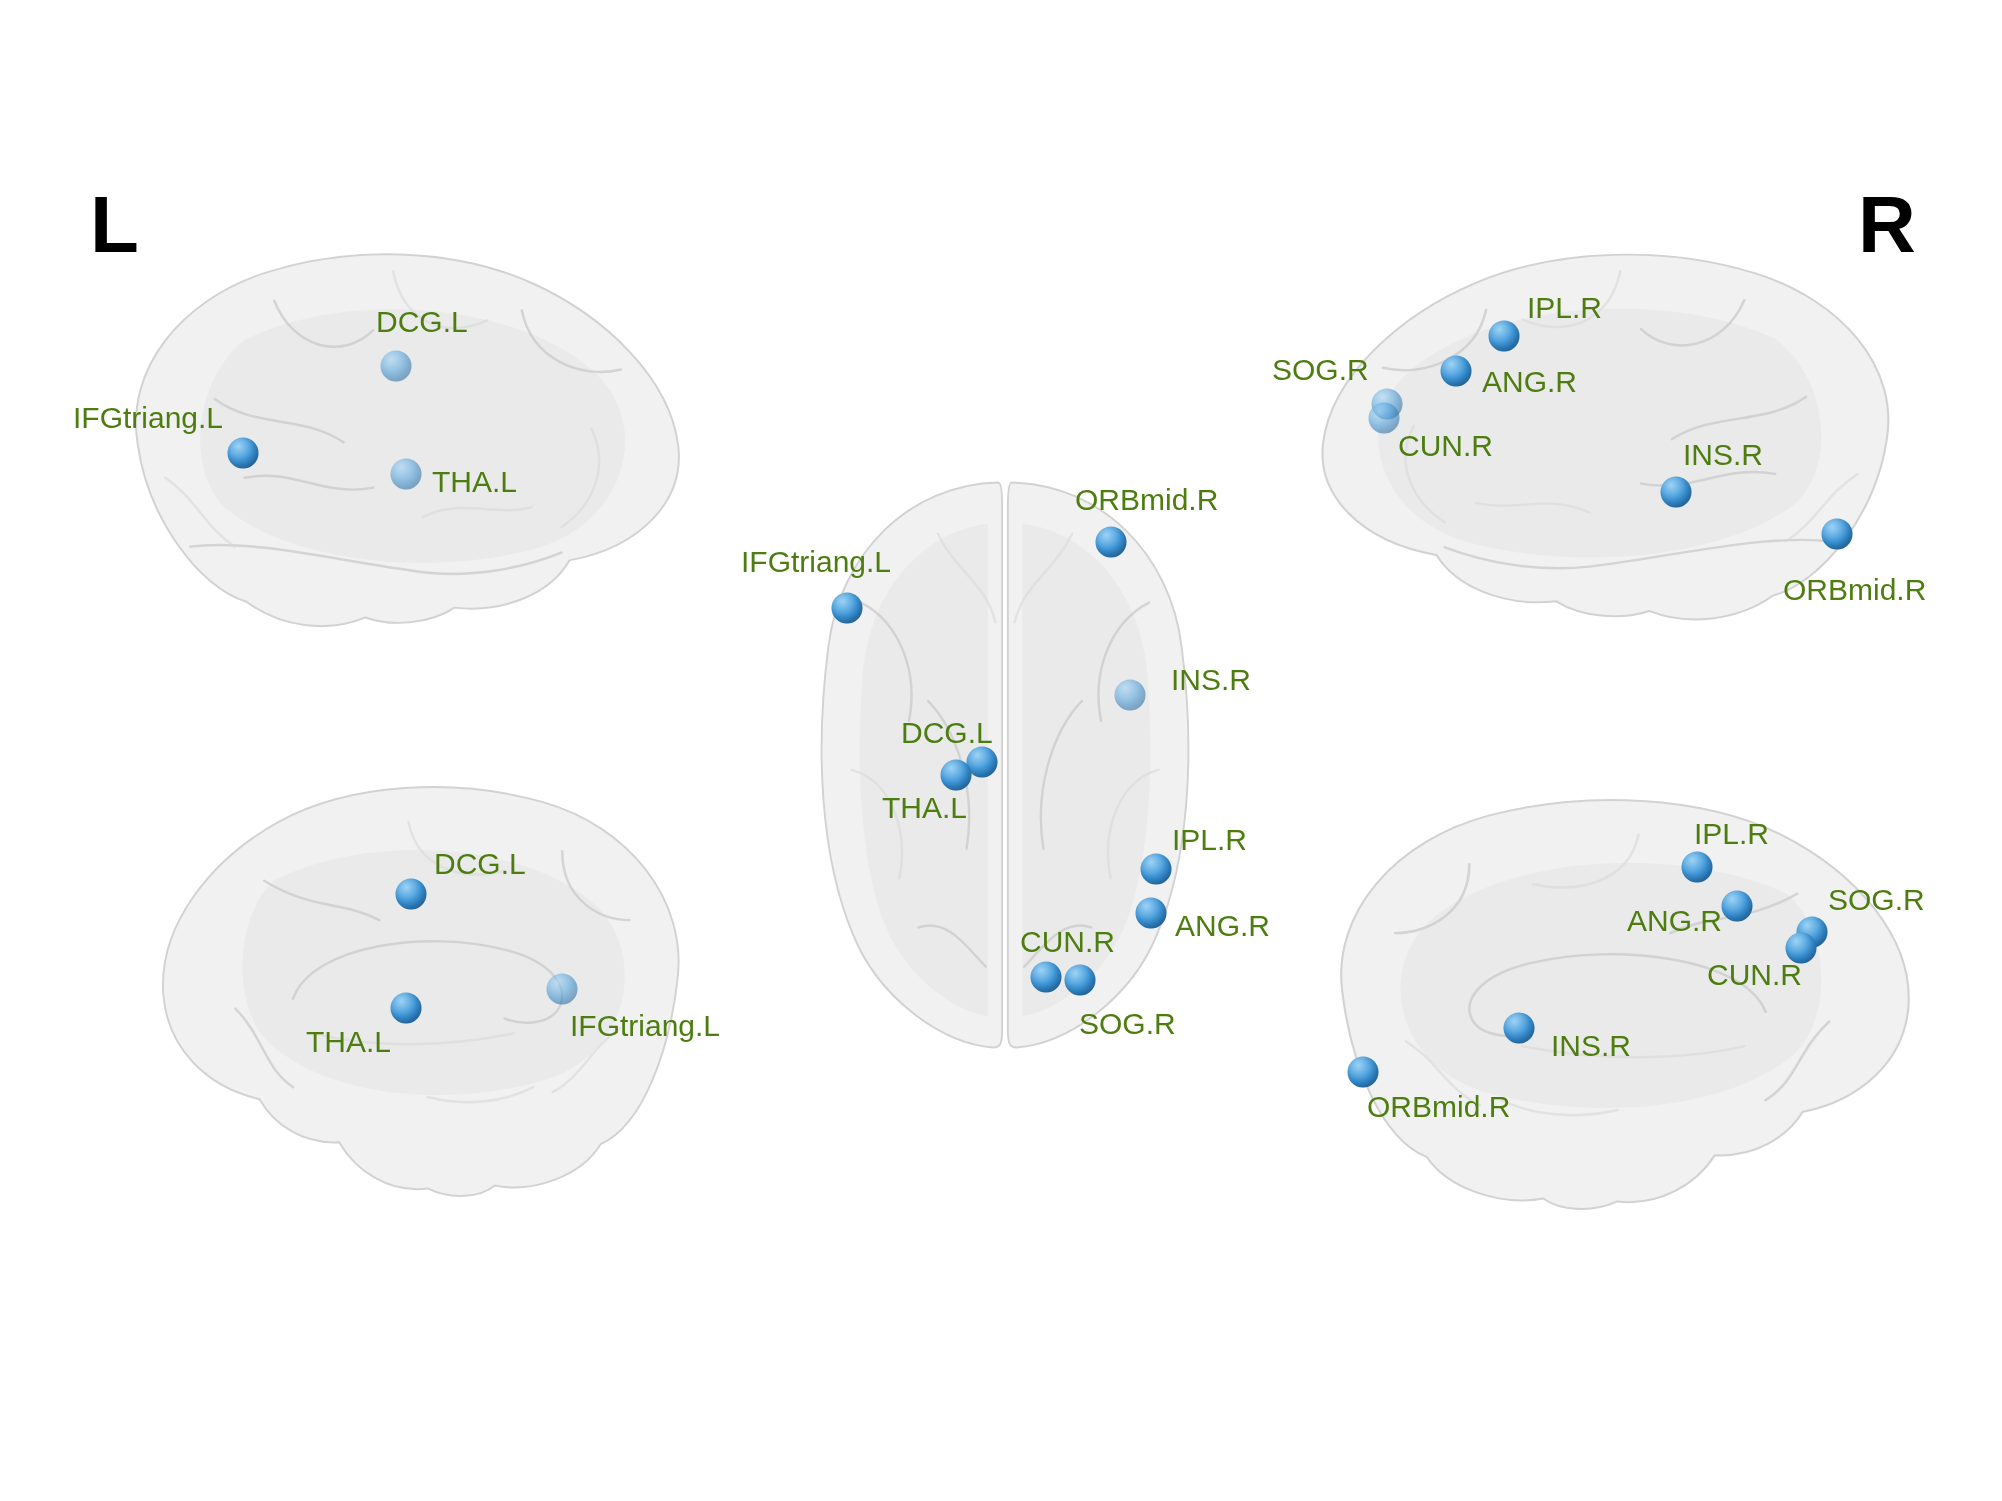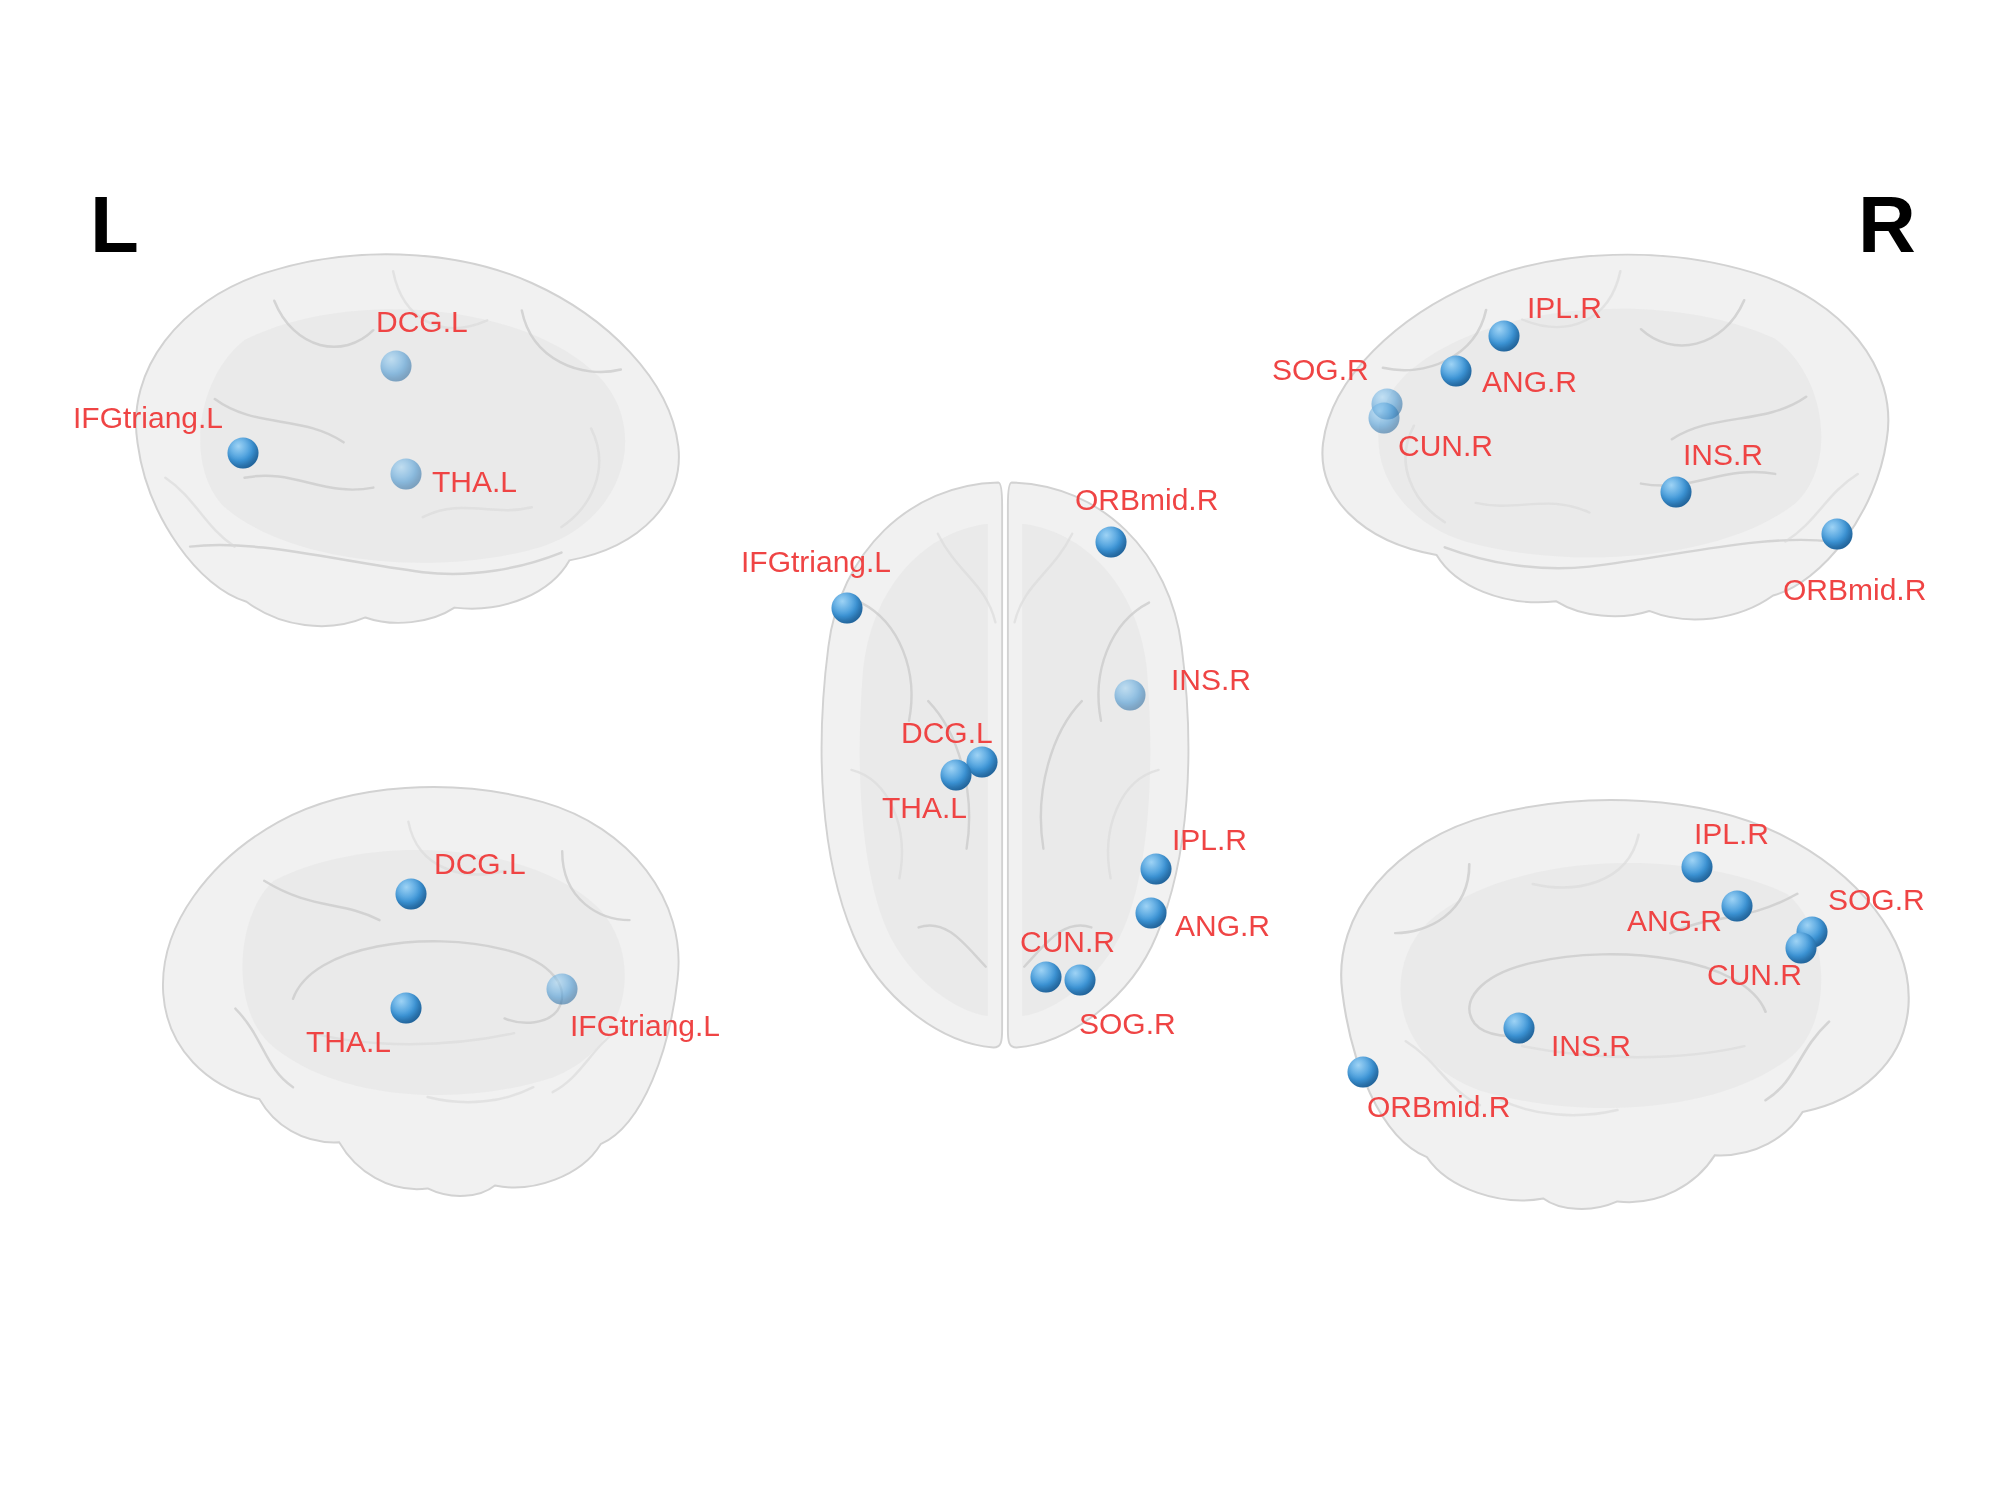--- a/index.html
+++ b/index.html
@@ -29,21 +29,21 @@
     width:31px;height:31px;border-radius:50%;
     transform:translate(-50%,-50%);
     background:radial-gradient(circle at 35% 28%, #9ed3f5 0%, var(--node-color,#3d96d8) 50%, #1a639f 100%);
     box-shadow:inset -3px -4px 6px rgba(10,30,60,0.25);
   }
   .node-marker.dim{opacity:0.55;}
   .node-label{
     position:absolute;
     transform:translateY(-50%);
     font-size:30px;
-    color:#ef4444;
+    color:#4d7c0f;
     white-space:nowrap;
   }
 </style>
 </head>
 <body>
 
 <div id="canvas">
 
   <div class="hemi-label" style="left:90px;top:185px;">L</div>
   <div class="hemi-label" style="left:1858px;top:185px;">R</div>

